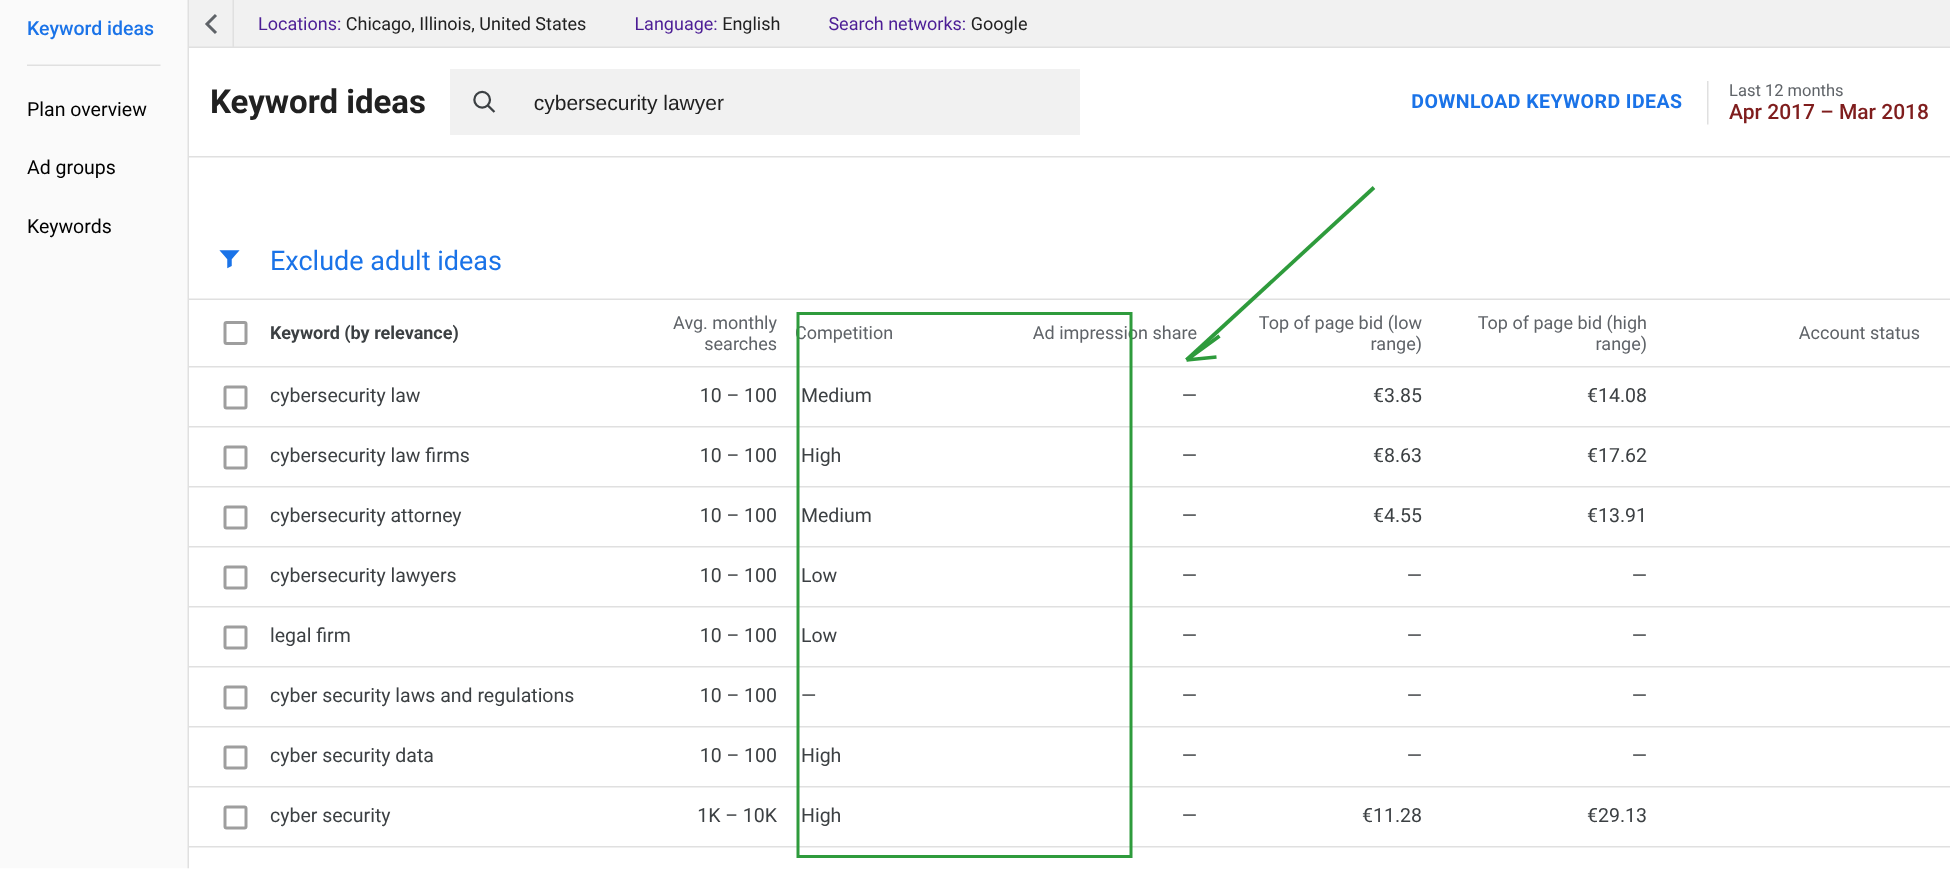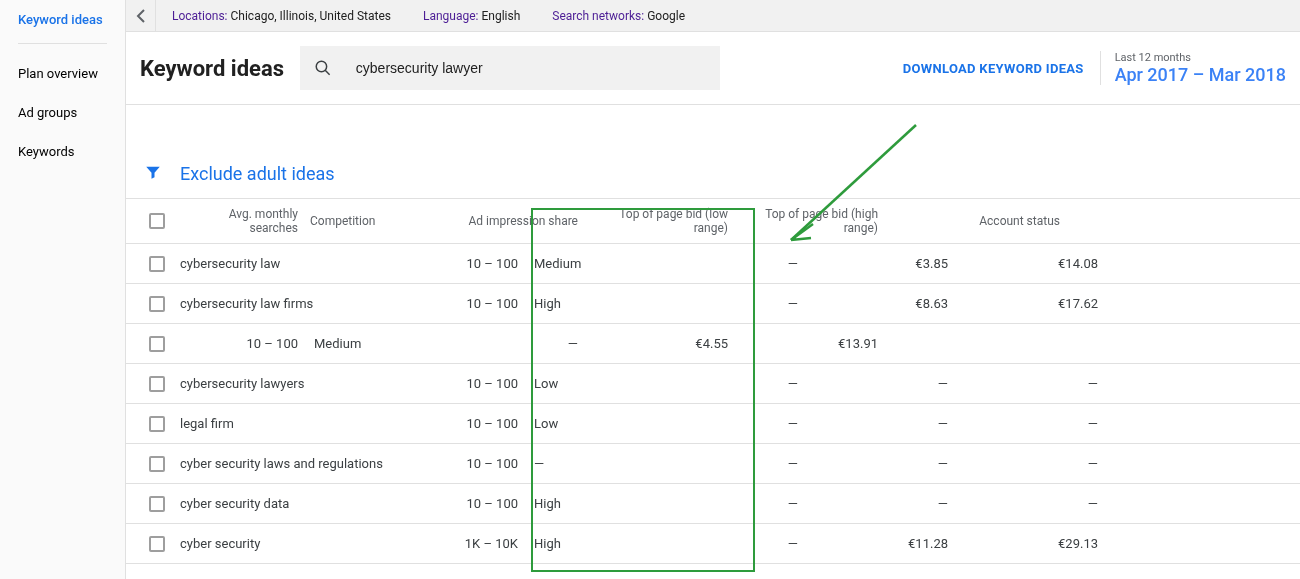--- a/index.html
+++ b/index.html
@@ -94,21 +94,21 @@
     font-size: 13px;
     letter-spacing: 0.3px;
     cursor: pointer;
   }
   .date-range-box {
     border-left: 1px solid #e0e0e0;
     padding-left: 14px;
     min-width: 130px;
   }
   .date-range-box .small { font-size: 11px; color: #5f6368; }
-  .date-range-box .range { font-size: 18px; color: #3b82f6; font-weight: 500; white-space: nowrap; }
+  .date-range-box .range { font-size: 14px; color: #7f1d1d; font-weight: 500; white-space: nowrap; }
   .filter-bar {
     display: flex;
     align-items: center;
     padding: 14px 30px 14px 18px;
     gap: 18px;
     margin-top: 44px;
   }
   .filter-icon { color: #1a73e8; }
   .exclude-link { color: #1a73e8; font-size: 18px; cursor: pointer; }
   .table { border-top: 1px solid #e0e0e0; }
@@ -212,20 +212,21 @@
           </svg>
       </span>
       <span class="exclude-link">Exclude adult ideas</span>
     </div>
 
     <div class="table">
       <div class="thead">
         <div class="cell c-check">
             <div class="checkbox"></div>
           </div>
+        <div class="cell c-keyword">Keyword (by relevance)</div>
         <div class="cell c-searches">Avg. monthly searches</div>
         <div class="cell c-comp">Competition</div>
         <div class="cell c-impr">Ad impression share</div>
         <div class="cell c-bidlow">Top of page bid (low range)</div>
         <div class="cell c-bidhigh">Top of page bid (high range)</div>
         <div class="cell c-account">Account status</div>
       </div>
       <div id="tbody">
           <div class="trow">
             <div class="cell c-check">
@@ -248,20 +249,21 @@
             <div class="cell c-comp">High</div>
             <div class="cell c-impr">—</div>
             <div class="cell c-bidlow">€8.63</div>
             <div class="cell c-bidhigh">€17.62</div>
             <div class="cell c-account"></div>
           </div>
           <div class="trow">
             <div class="cell c-check">
               <div class="checkbox"></div>
             </div>
+            <div class="cell c-keyword">cybersecurity attorney</div>
             <div class="cell c-searches">10 – 100</div>
             <div class="cell c-comp">Medium</div>
             <div class="cell c-impr">—</div>
             <div class="cell c-bidlow">€4.55</div>
             <div class="cell c-bidhigh">€13.91</div>
             <div class="cell c-account"></div>
           </div>
           <div class="trow">
             <div class="cell c-check">
               <div class="checkbox"></div>

